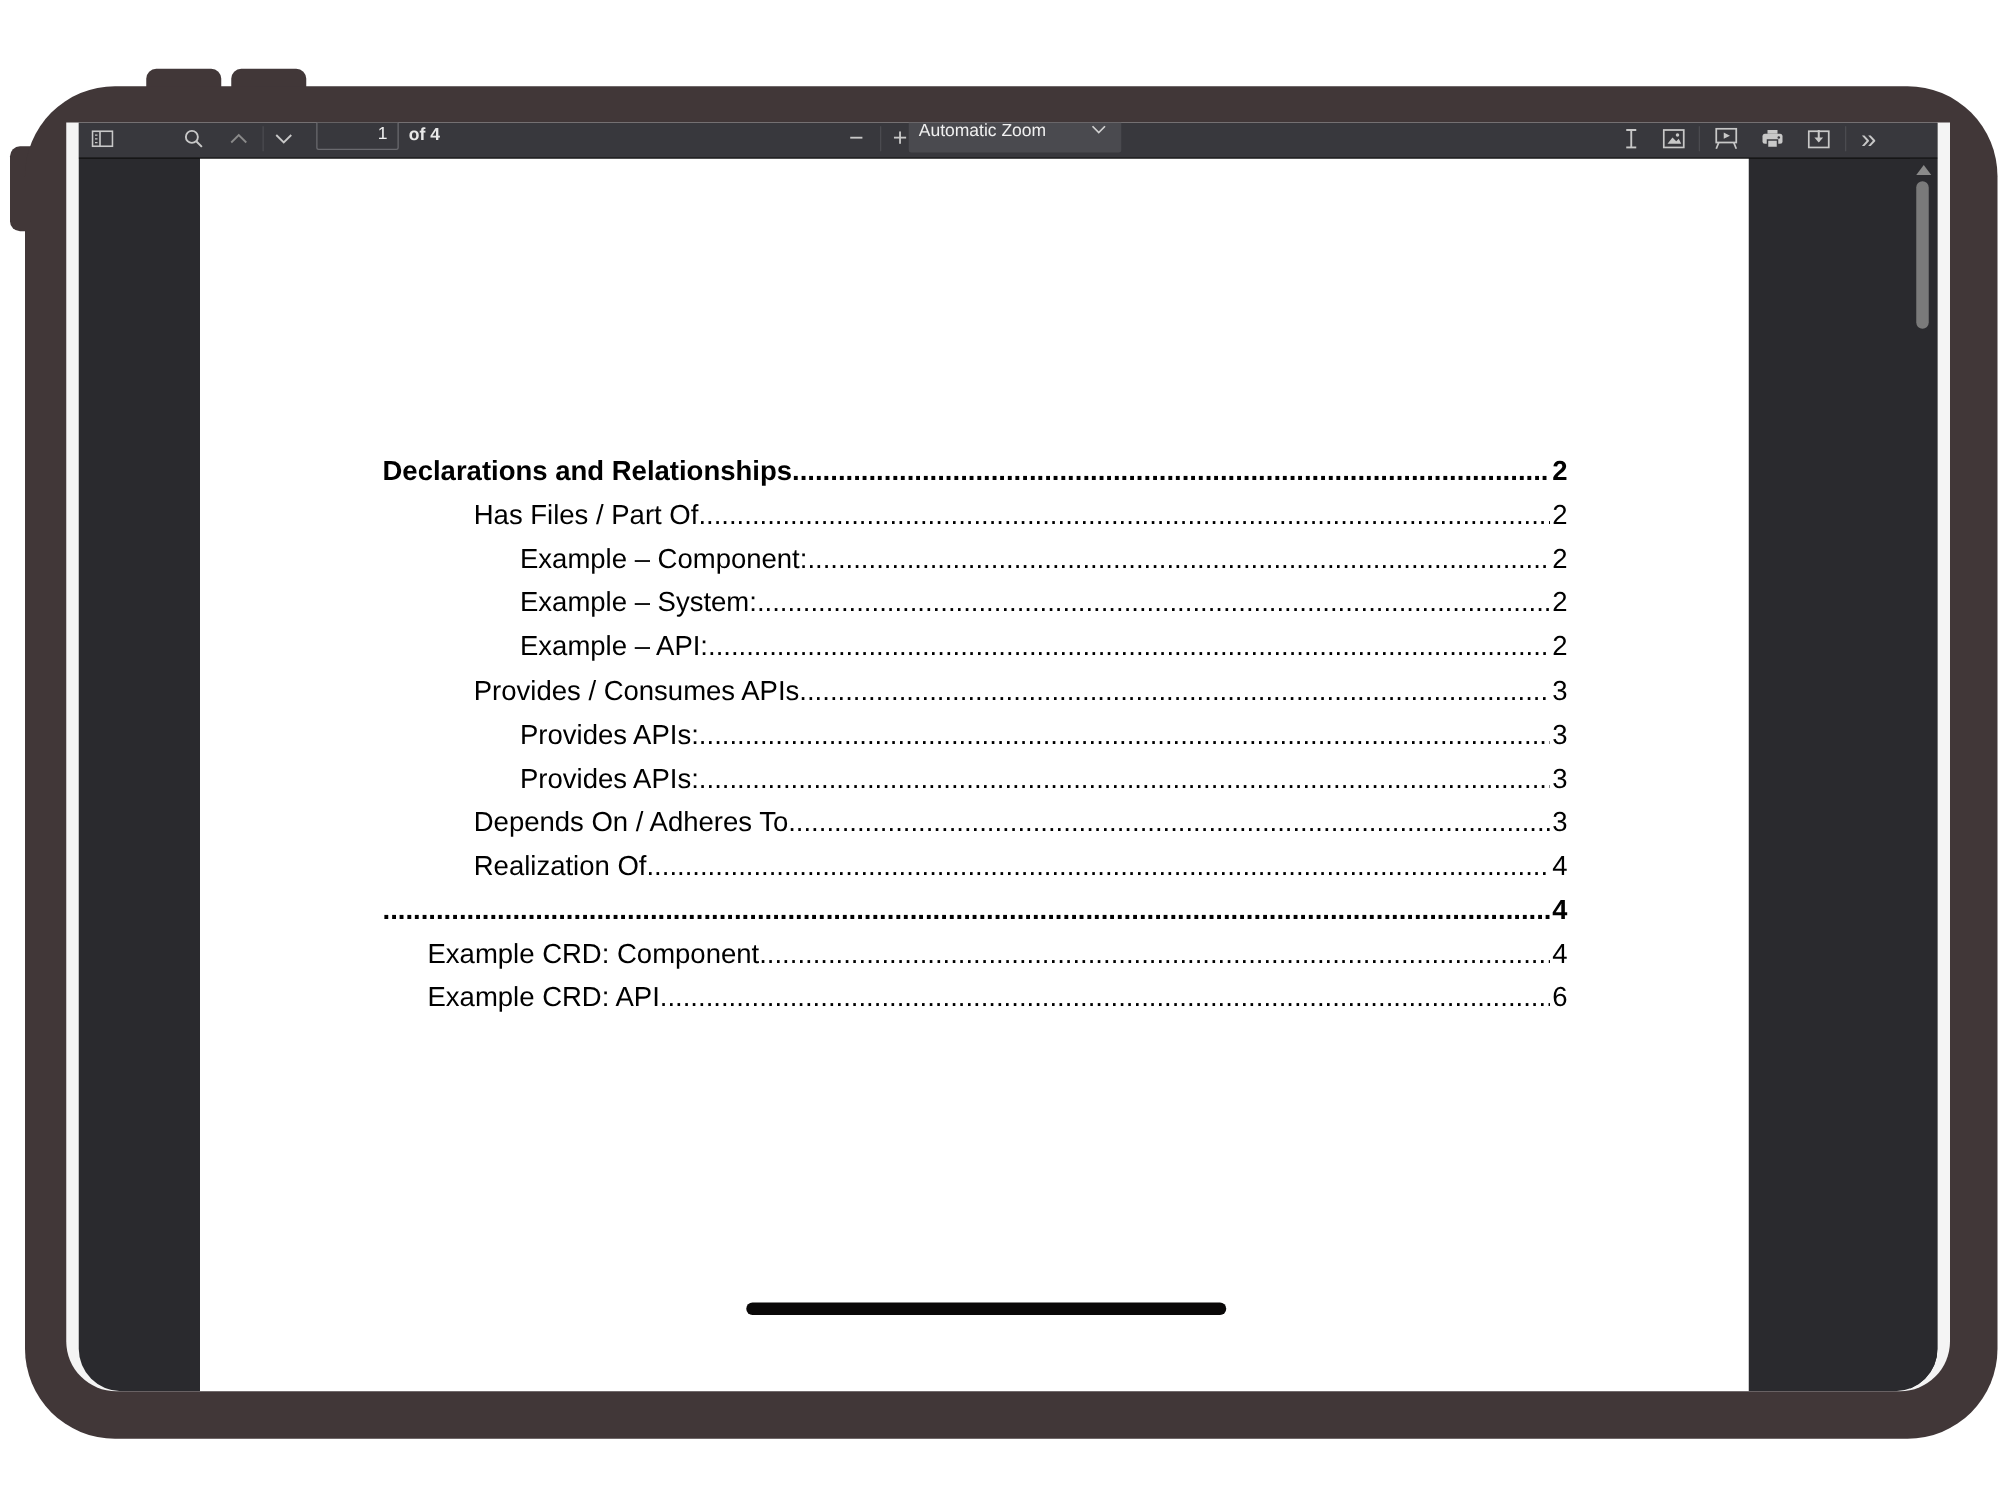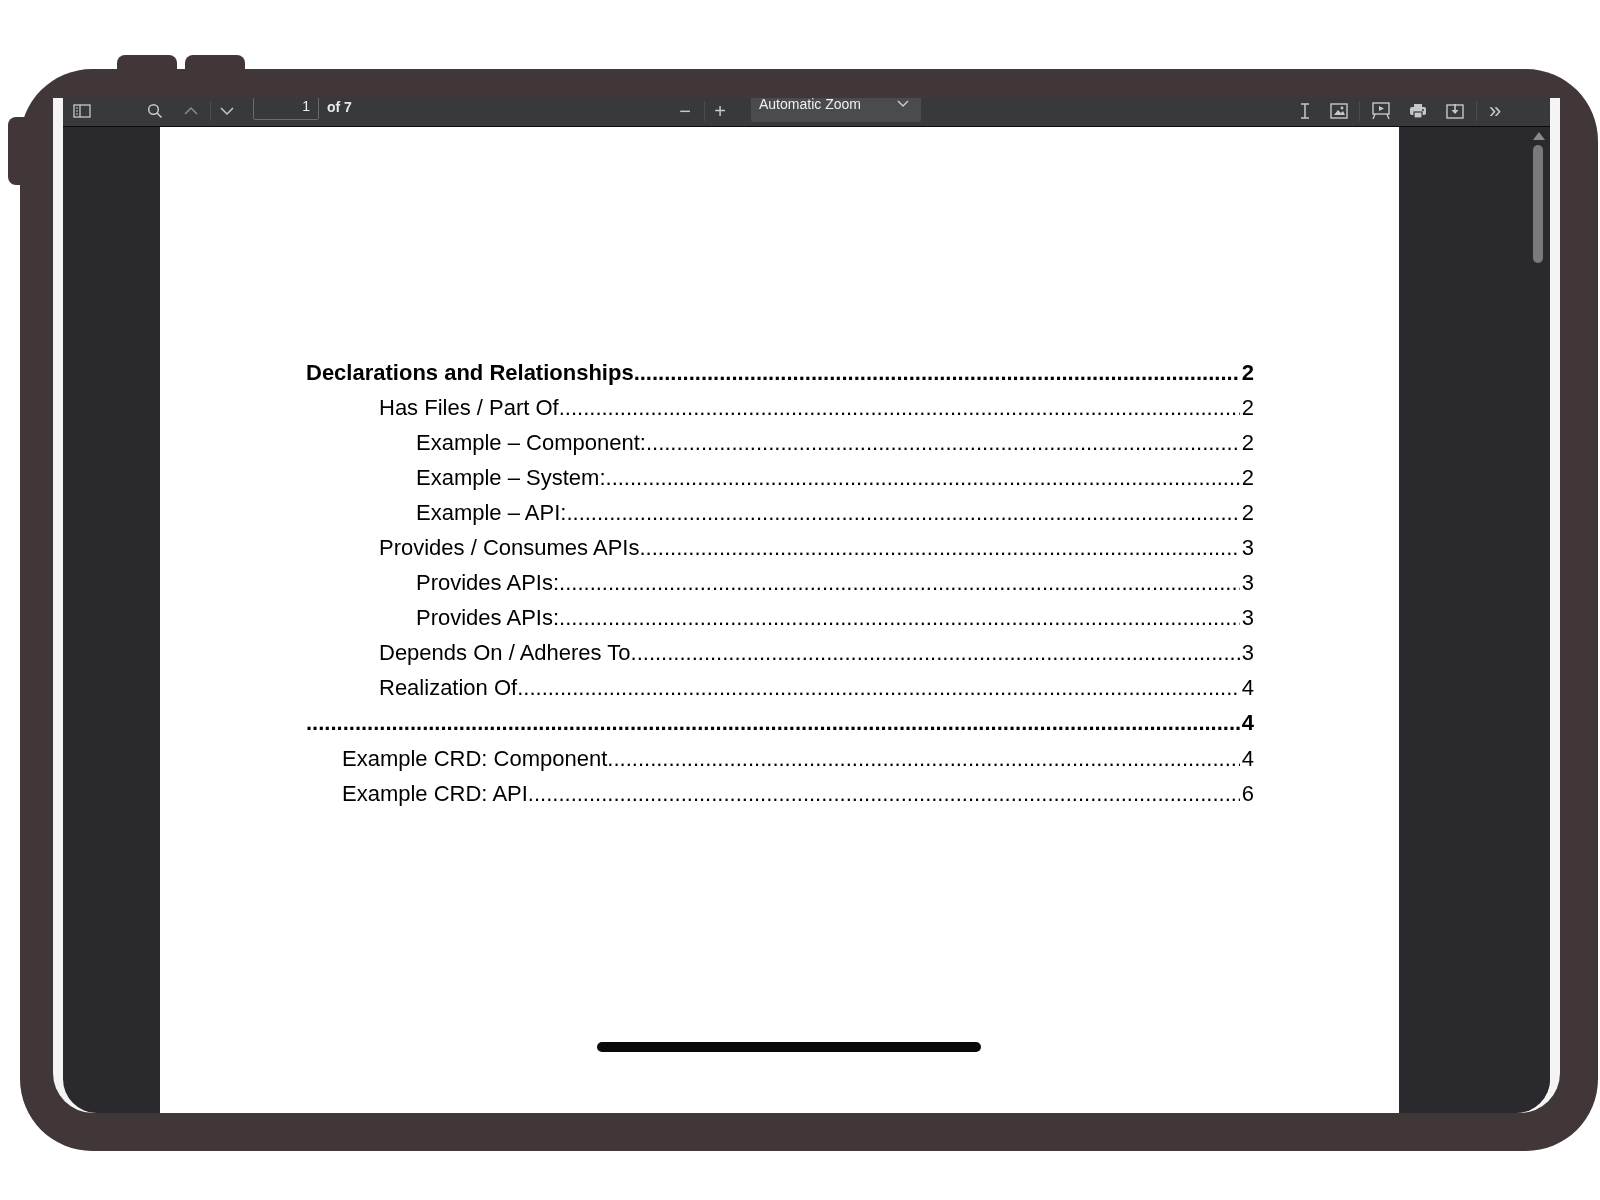--- a/index.html
+++ b/index.html
@@ -27,30 +27,30 @@
     border-bottom:1px solid #0c0c0d; color:#d8d8d8;
   }
   .tb-icon { position:absolute; top:0; height:26px; display:flex; align-items:center; justify-content:center; color:#c8c8c8; font-size:15px; }
   .tb-sep { position:absolute; top:3px; width:1px; height:20px; background:#4b4b50; }
   .page-input {
     position:absolute; left:190px; top:-6px; width:66px; height:28px; border:1px solid #6a6a6f;
     border-radius:2px; background:#38383d; color:#f0f0f0; font-size:14px; text-align:right; padding-right:8px; box-sizing:border-box; line-height:26px;
   }
   .page-of { position:absolute; left:264px; top:1px; font-size:14px; color:#e8e8e8; font-weight:bold; }
   .zoom-select {
-    position:absolute; left:688px; top:-6px; width:170px; height:30px; background:#4a4a4f; border-radius:2px;
+    position:absolute; left:664px; top:-6px; width:170px; height:30px; background:#4a4a4f; border-radius:2px;
     color:#f0f0f0; font-size:14px; box-sizing:border-box; padding-left:8px; line-height:24px;
   }
   .zoom-select .chev { position:absolute; right:12px; top:0; font-size:12px; color:#d0d0d0; }
   
   .page {
     position:absolute; left:97px; top:29px; width:1239px; height:1000px; background:#ffffff;
   }
   .toc { position:absolute; left:146px; top:228px; width:948px; }
-  .toc-row { position:relative; height:35.1px; display:flex; align-items:center; font-size:22px; color:#000; white-space:nowrap; overflow:hidden; }
+  .toc-row { position:relative; height:35.1px; display:flex; align-items:flex-end; font-size:22px; color:#000; white-space:nowrap; overflow:hidden; }
   .toc-row.l0 { font-weight:bold; }
   .toc-row .title { flex:0 0 auto; }
   .toc-row .dots { flex:1 1 auto; overflow:hidden; letter-spacing:0px; }
   .toc-row .dots::after { content:"...................................................................................................................................................................................................................................................."; }
   .toc-row .pg { flex:0 0 auto; padding-left:2px; }
   .home-bar { position:absolute; left:437px; top:915px; width:384px; height:10px; background:#0a0808; border-radius:5px; }
   
   .scroll-track { position:absolute; right:0; top:29px; width:22px; bottom:0; background:#2a2a2e; }
   .scroll-up { position:absolute; left:5px; top:5px; width:0; height:0; border-left:6px solid transparent; border-right:6px solid transparent; border-bottom:8px solid #8a8a8a; }
   .scroll-thumb { position:absolute; left:5px; top:18px; width:10px; height:118px; background:#7a7a7a; border-radius:5px; }
@@ -87,21 +87,21 @@
             <polyline points="2,8 8,2 14,8" fill="none" stroke="#8a8a8a" stroke-width="1.5"></polyline>
           </svg>
       </div>
       <div class="tb-sep" style="left:147px;"></div>
       <div class="tb-icon" style="left:152px;width:24px;">
         <svg width="16" height="10" viewBox="0 0 16 10">
             <polyline points="2,2 8,8 14,2" fill="none" stroke="#c8c8c8" stroke-width="1.5"></polyline>
           </svg>
       </div>
       <div class="page-input">1</div>
-      <div class="page-of">of 7</div>
+      <div class="page-of">of 4</div>
 
       <div class="tb-icon" style="left:610px;width:24px;font-size:20px;">−</div>
       <div class="tb-sep" style="left:641px;"></div>
       <div class="tb-icon" style="left:645px;width:24px;font-size:20px;">+</div>
       <div class="zoom-select">
         <span>Automatic Zoom</span>
         <span class="chev">
           <svg width="12" height="8" viewBox="0 0 12 8">
               <polyline points="1,1 6,6 11,1" fill="none" stroke="#d0d0d0" stroke-width="1.4"></polyline>
             </svg>

